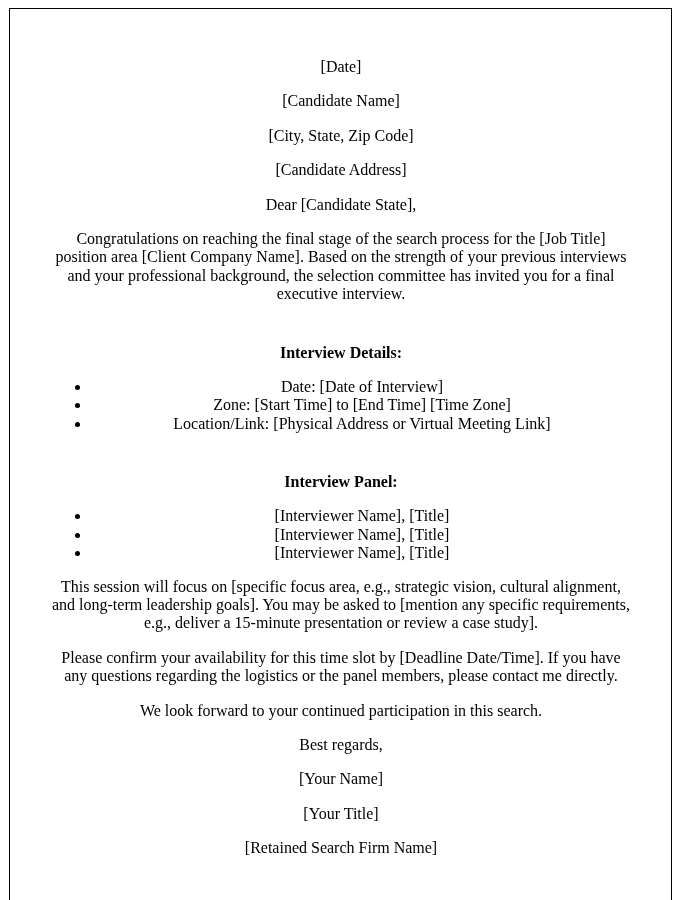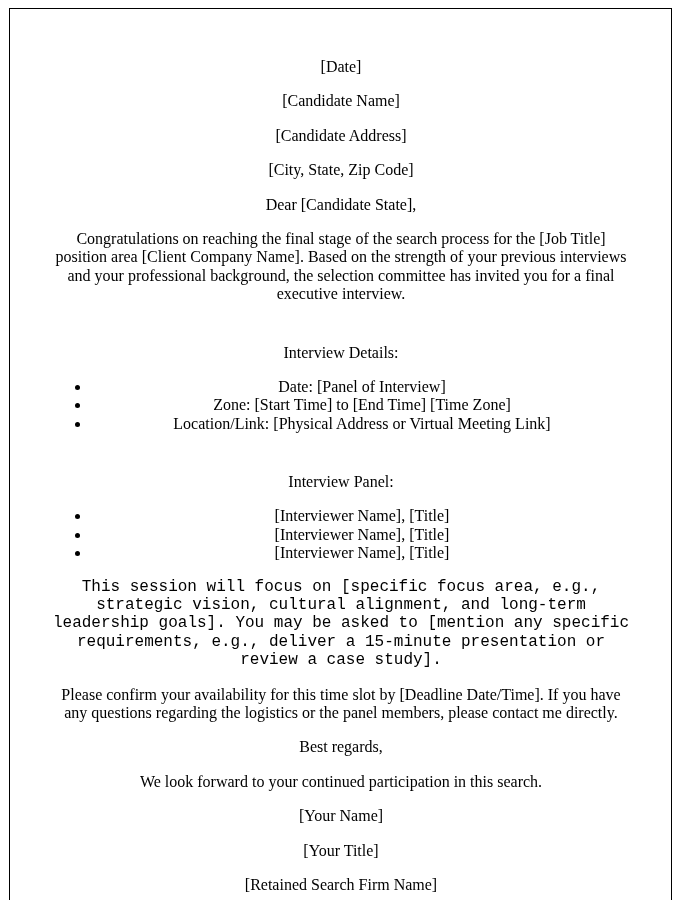--- a/index.html
+++ b/index.html
@@ -25,29 +25,28 @@
     line-height: 1.15;
     text-align: center;
   }
   p {
     margin: 16px 0;
   }
   .block div {
     margin: 16px;
   }
   .heading {
-    font-weight: normal;
+    font-weight: bold;
     margin-top: 40px;
   }
   .heading.attach-next {
     margin-bottom: 0;
   }
   p.attached {
     margin-top: 5px;
-    font-family: Liberation Mono, monospace;
   }
   ul {
     margin: 15px 0;
     padding-left: 42px;
     list-style-type: disc;
   }
   li {
     margin: 0;
   }
   strong {
@@ -56,52 +55,52 @@
 </style>
 </head>
 <body>
 
 <div class="page">
 
   <p>[Date]</p>
 
   <div class="block">
     <div>[Candidate Name]</div>
+    <div>[City, State, Zip Code]</div>
     <div>[Candidate Address]</div>
-    <div>[City, State, Zip Code]</div>
   </div>
 
   <p>Dear [Candidate State],</p>
 
   <p><span>Congratulations on reaching the final stage of the search process for the </span><strong>[Job Title]</strong><span> position area </span><strong>[Client Company Name]</strong><span>. Based on the strength of your previous interviews and your professional background, the selection committee has invited you for a final executive interview.</span></p>
 
   <p class="heading">Interview Details:</p>
 
   <ul>
-    <li><strong>Date:</strong><span> [Panel of Interview]</span></li>
+    <li><strong>Date:</strong><span> [Date of Interview]</span></li>
     <li><strong>Zone:</strong><span> [Start Time] to [End Time] [Time Zone]</span></li>
     <li><strong>Location/Link:</strong><span> [Physical Address or Virtual Meeting Link]</span></li>
   </ul>
 
   <p class="heading">Interview Panel:</p>
 
   <ul>
     <li>[Interviewer Name], [Title]</li>
     <li>[Interviewer Name], [Title]</li>
     <li>[Interviewer Name], [Title]</li>
   </ul>
 
   <p class="attached">This session will focus on [specific focus area, e.g., strategic vision, cultural alignment, and long-term leadership goals]. You may be asked to [mention any specific requirements, e.g., deliver a 15-minute presentation or review a case study].</p>
 
 
   <p>Please confirm your availability for this time slot by [Deadline Date/Time]. If you have any questions regarding the logistics or the panel members, please contact me directly.</p>
 
+  <p>We look forward to your continued participation in this search.</p>
+
   <p>Best regards,</p>
-
-  <p>We look forward to your continued participation in this search.</p>
 
   <div class="block">
     <div>[Your Name]</div>
     <div>[Your Title]</div>
     <div>[Retained Search Firm Name]</div>
   </div>
 
 </div>
 
 </body></html>

